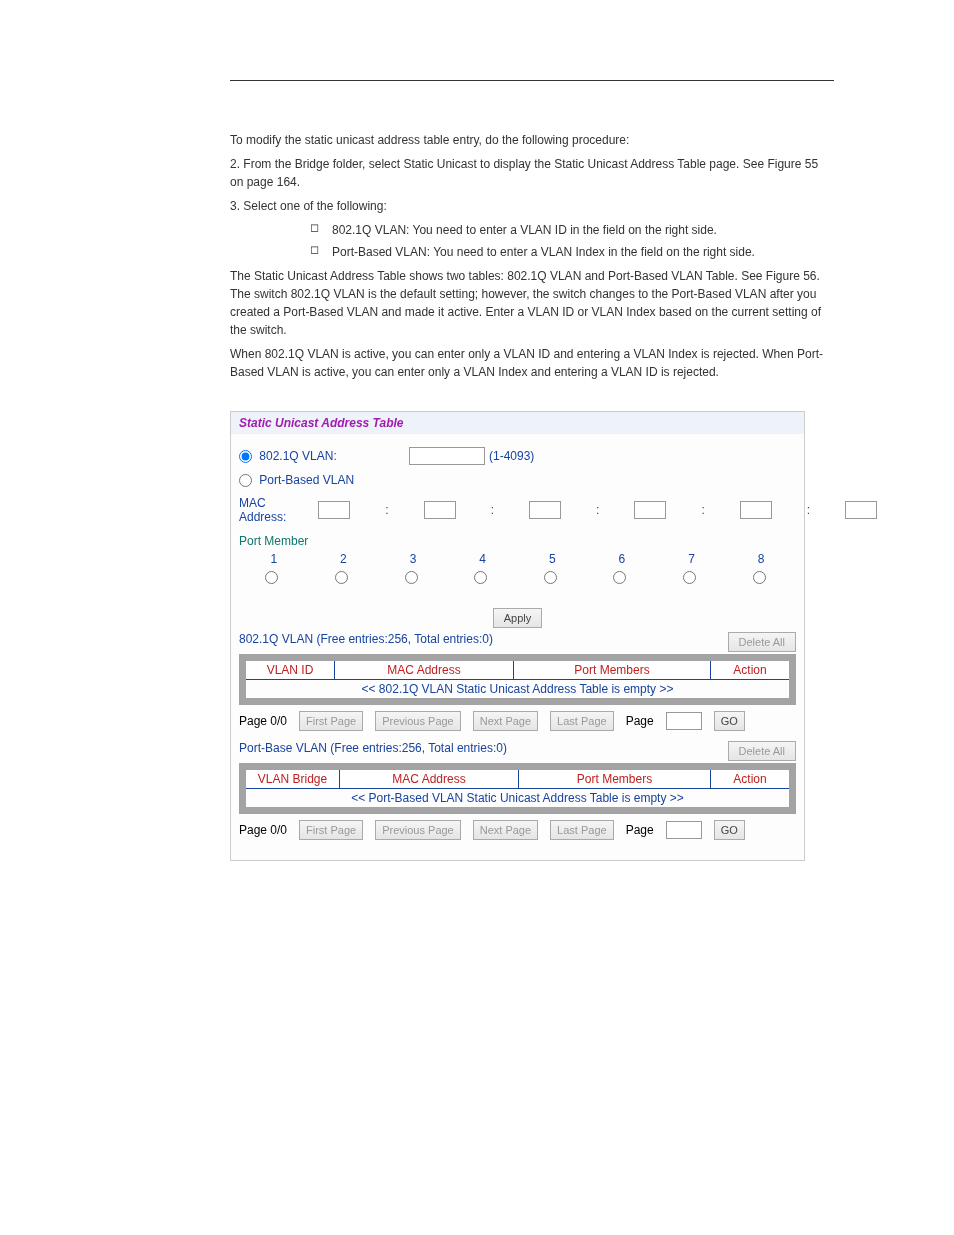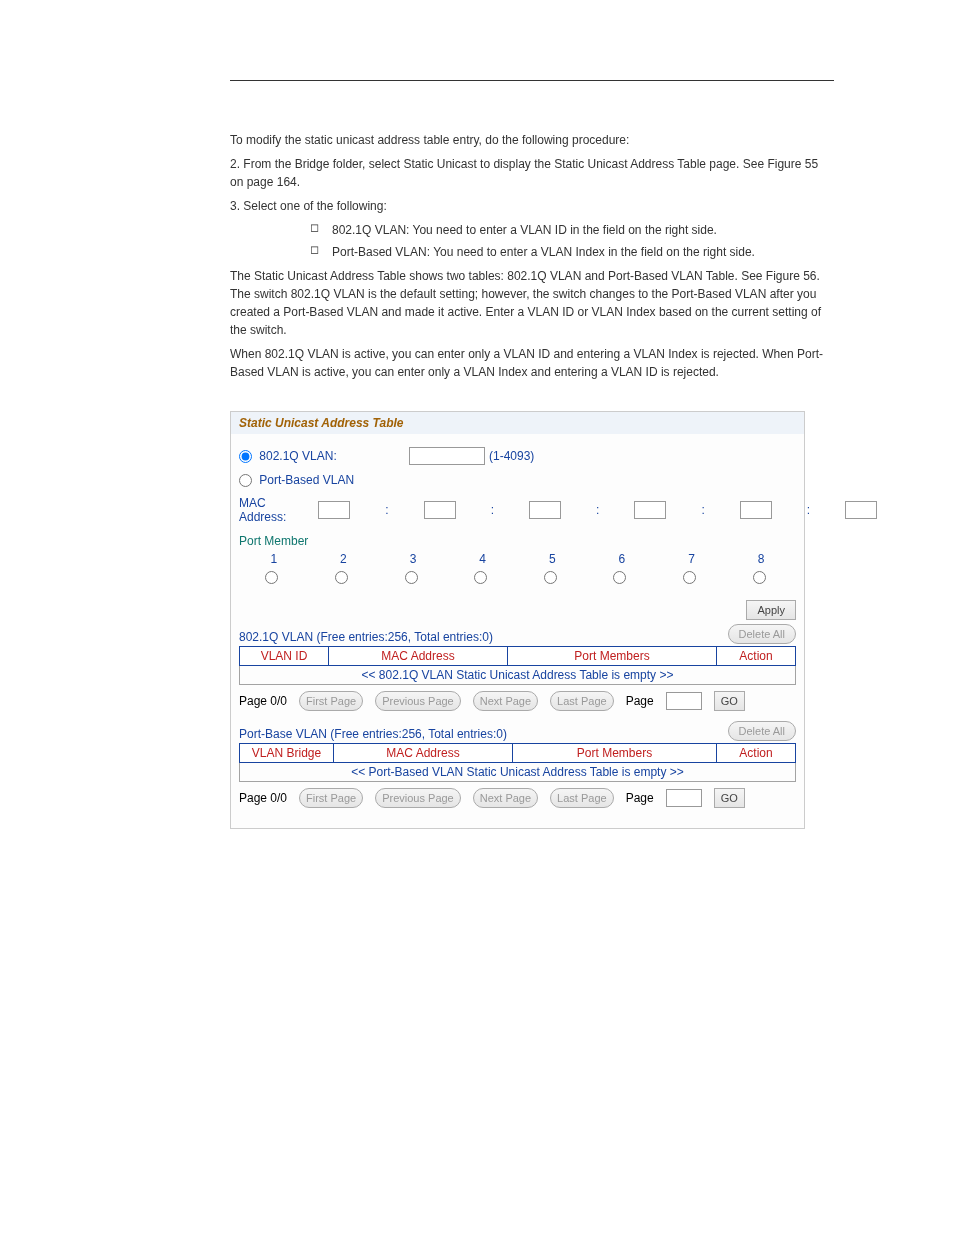--- a/index.html
+++ b/index.html
@@ -47,21 +47,21 @@
   .panel {
     border: 1px solid #ccc;
     width: 573px;
     background: #fdfdfd;
   }
   .panel-title-bar {
     background: #eef3f9;
     padding: 4px 8px;
     font-weight: bold;
     font-style: italic;
-    color: #a16207;
+    color: #a21caf;
   }
   .panel-inner {
     padding: 10px 8px 10px 8px;
   }
   .form-row {
     display: flex;
     align-items: center;
     min-height: 24px;
   }
   .form-label-col {
@@ -103,50 +103,49 @@
   .port-cell {
     flex: 1;
     text-align: center;
     color: #1844a0;
   }
   .port-radio {
     margin-top: 2px;
   }
   .btn-row {
     display: flex;
-    justify-content: flex-end;
-    margin-top: 16px;
+    justify-content: center;
+    margin-top: 24px;
     gap: 4px;
   }
   .btn {
     font-size: 11px;
     height: 20px;
     border: 1px solid #aaa;
     background: linear-gradient(#f5f5f5,#e5e5e5);
     padding: 0 10px;
     color: #444;
     cursor: pointer;
   }
   .btn:disabled {
     color: #999;
     cursor: default;
-    border-radius: 10px;
   }
   .section-label {
     color: #1844a0;
     margin-top: 4px;
     display: flex;
     justify-content: space-between;
-    align-items: flex-end;
+    align-items: flex-start;
   }
   table.grid {
     width: 100%;
     border-collapse: collapse;
     margin-top: 2px;
-    border: 1px solid #a3a3a3;
+    border: 7px solid #a3a3a3;
   }
   table.grid th {
     border: 1px solid #1844a0;
     font-weight: normal;
     color: #c02020;
     padding: 2px 4px;
     background: #fff;
   }
   table.grid td.empty {
     text-align: center;

